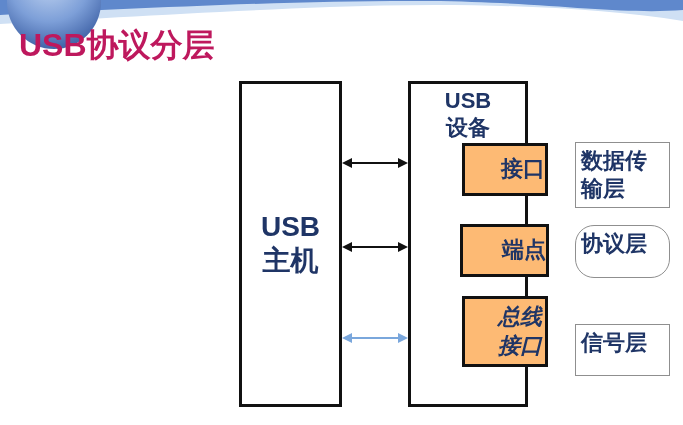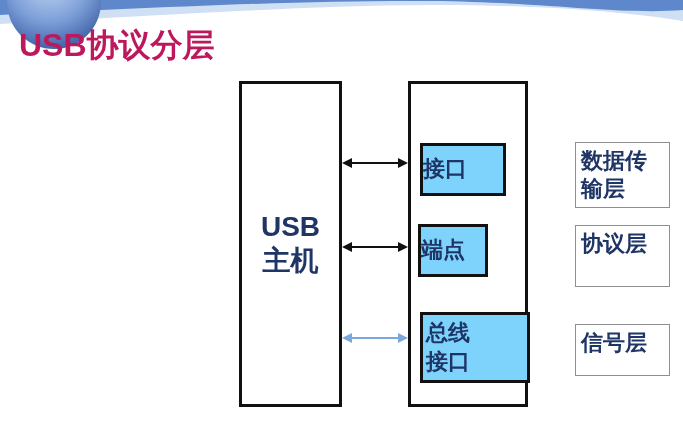--- a/index.html
+++ b/index.html
@@ -15,42 +15,42 @@
   }
   
   .bigbox{
     position:absolute;background:#ffffff;border:3px solid #111111;box-sizing:border-box;
   }
   .host-box{left:239px;top:81px;width:103px;height:326px;display:flex;align-items:center;justify-content:center;}
   .host-label{width:82px;text-align:center;font-size:28px;font-weight:700;color:#1f3566;line-height:1.22;}
   .device-box{left:408px;top:81px;width:120px;height:326px;}
   .device-title{margin:4px auto 0 auto;width:70px;text-align:center;font-size:22px;font-weight:700;color:#1f3566;line-height:1.22;}
   .component{
-    position:absolute;background:#7dd3fc;border:3px solid #111111;box-sizing:border-box;
-    display:flex;align-items:center;justify-content:flex-start;text-align:center;
-    font-size:22px;font-weight:700;color:#1f3566;line-height:1.28;
+    position:absolute;background:#fdba74;border:3px solid #111111;box-sizing:border-box;
+    display:flex;align-items:center;justify-content:flex-end;text-align:center;
+    font-size:22px;font-weight:700;color:#1f3566;line-height:1.28;margin-left:42px;
   }
   .comp-interface{left:9px;top:59px;width:86px;height:53px;}
-  .comp-endpoint{left:7px;top:140px;width:70px;height:53px;}
-  .comp-bus{left:9px;top:228px;width:110px;height:71px;}
+  .comp-endpoint{left:7px;top:140px;width:89px;height:53px;}
+  .comp-bus{left:9px;top:212px;width:86px;height:71px;font-style:italic;}
   .comp-bus .narrow{display:inline-block;width:50px;}
   
   .arrow{position:absolute;left:341px;width:68px;height:16px;}
   .arrow-1{top:155px;}
   .arrow-2{top:239px;}
   .arrow-3{top:330px;}
   
   .layer{
     position:absolute;left:536px;width:95px;background:#fff;border:1px solid #8f8f8f;
     box-sizing:border-box;color:#1f3566;font-size:22px;font-weight:700;line-height:1.28;
     padding:4px 4px 2px 5px;
     margin-left:39px;
   }
   .layer-1{top:142px;height:66px;}
-  .layer-2{top:225px;height:62px;}
+  .layer-2{top:225px;height:53px;border-radius:19px;}
   .layer-3{top:324px;height:52px;}
 </style>
 </head>
 <body>
 
 <div id="page">
 
   <svg class="banner" width="683" height="52" viewBox="0 0 683 52">
     <defs>
       <radialGradient id="sphereGrad" cx="45%" cy="28%" r="78%">
@@ -64,20 +64,21 @@
     <circle cx="54" cy="2" r="47" fill="url(#sphereGrad)"></circle>
   </svg>
 
   <h1 class="title">USB协议分层</h1>
 
   <div class="bigbox host-box">
     <div class="host-label">USB 主机</div>
   </div>
 
   <div class="bigbox device-box">
+    <div class="device-title">USB 设备</div>
     <div class="component comp-interface">
       <span>接口</span>
     </div>
     <div class="component comp-endpoint">
       <span>端点</span>
     </div>
     <div class="component comp-bus">
       <span class="narrow">总线接口</span>
     </div>
   </div>

